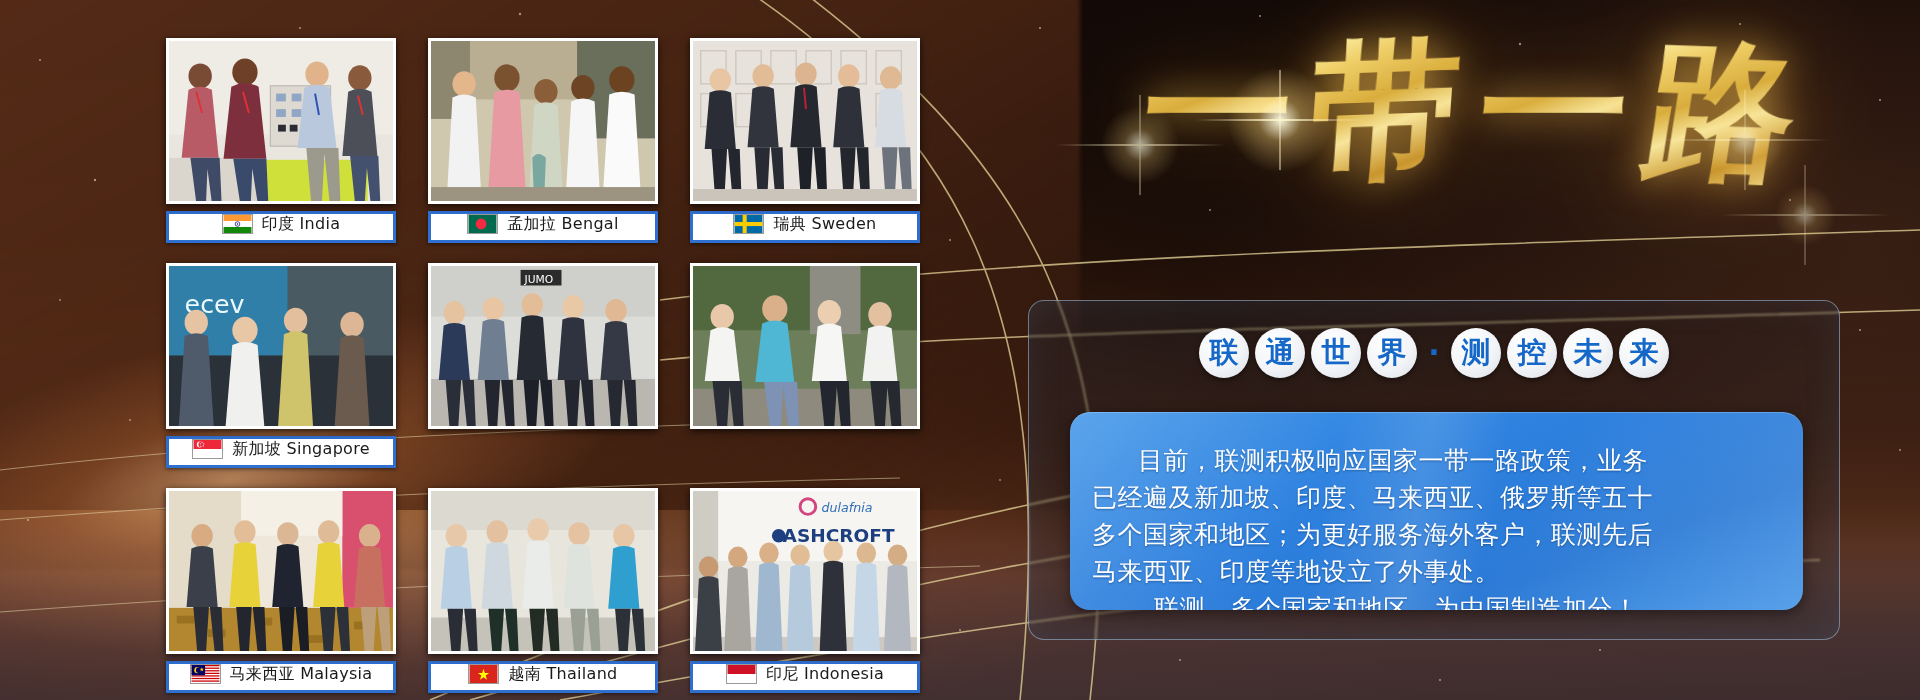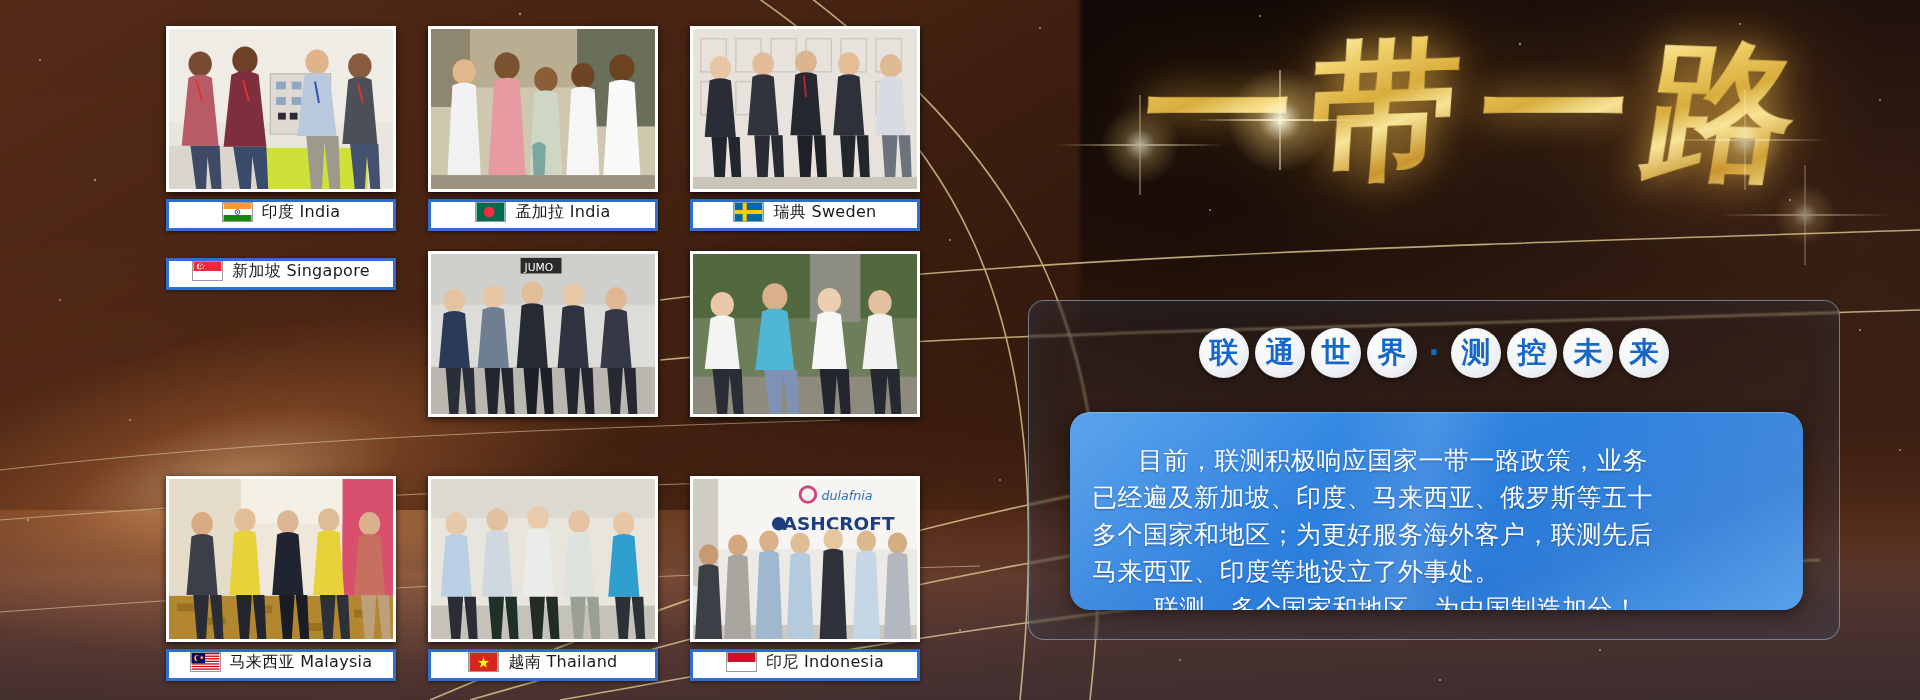--- a/index.html
+++ b/index.html
@@ -59,20 +59,21 @@
     column-gap:32px; row-gap:19px;
   }
   .cell{ position:relative; }
   .photo{
     width:230px; height:166px;
     border:3px solid #fff;
     box-shadow:0 2px 7px rgba(0,0,0,.75);
     overflow:hidden;
     position:relative;
     background:#9aa2a8;
+    margin-top:12px;
   }
   .photo .scene{ position:absolute; inset:0; }
 
   .caption{
     margin-top:7px;
     width:230px; height:32px;
     background:#fff;
     border:3px solid #2f6fd0;
     display:flex; justify-content:center;
     gap:9px;
@@ -337,21 +338,21 @@
           <rect x="0" y="150" width="230" height="16" fill="#9c9480"></rect>
         </svg>
       </div>
       <div class="caption">
         <span class="flag">
           <svg width="100%" height="100%" viewBox="0 0 31 20">
               <rect width="31" height="20" fill="#006a4e"></rect>
               <circle cx="14" cy="10" r="6" fill="#f42a41"></circle>
             </svg>
         </span>
-        <span class="cap-text">孟加拉 India</span>
+        <span class="cap-text">孟加拉 Bengal</span>
       </div>
     </div>
 
     <div class="cell">
       <div class="photo">
         <svg class="scene" viewBox="0 0 230 166" preserveAspectRatio="none">
           <rect width="230" height="166" fill="#e7e3dc"></rect>
           <g fill="none" stroke="#cdc7bd" stroke-width="1.4">
             <rect x="8" y="10" width="26" height="34"></rect>
               <rect x="44" y="10" width="26" height="34"></rect>
@@ -392,20 +393,39 @@
               <rect width="31" height="20" fill="#006aa7"></rect>
               <rect x="9" y="0" width="4.5" height="20" fill="#fecc00"></rect>
               <rect x="0" y="7.8" width="31" height="4.5" fill="#fecc00"></rect>
             </svg>
         </span>
         <span class="cap-text">瑞典 Sweden</span>
       </div>
     </div>
 
     <div class="cell">
+      <div class="photo">
+        <svg class="scene" viewBox="0 0 230 166" preserveAspectRatio="none">
+          <rect width="230" height="166" fill="#3c4a52"></rect>
+          <rect x="0" y="0" width="122" height="92" fill="#2f7fa8"></rect>
+          <rect x="122" y="0" width="108" height="92" fill="#4a5a62"></rect>
+          <text x="16" y="48" font-size="26" fill="#eafaff" font-family="DejaVu Sans">ecev</text>
+          <rect x="0" y="92" width="230" height="74" fill="#2a3138"></rect>
+          <g>
+            <ellipse cx="28" cy="58" rx="12" ry="13" fill="#e6c3a2"></ellipse>
+              <path d="M16 72 q12 -6 24 0 l6 94 h-36z" fill="#4f5b6a"></path>
+            <ellipse cx="78" cy="66" rx="13" ry="14" fill="#e8c7a6"></ellipse>
+              <path d="M65 81 q13 -6 26 0 l7 85 h-40z" fill="#f0f0ee"></path>
+            <ellipse cx="130" cy="56" rx="12" ry="13" fill="#e3bf9d"></ellipse>
+              <path d="M118 70 q12 -6 24 0 l6 96 h-36z" fill="#cfc36c"></path>
+            <ellipse cx="188" cy="60" rx="12" ry="13" fill="#ddb795"></ellipse>
+              <path d="M176 74 q12 -6 24 0 l6 92 h-36z" fill="#6b5a4e"></path>
+          </g>
+        </svg>
+      </div>
       <div class="caption">
         <span class="flag">
           <svg width="100%" height="100%" viewBox="0 0 31 20">
               <rect width="31" height="10" fill="#ed2939"></rect>
               <rect y="10" width="31" height="10" fill="#fff"></rect>
               <circle cx="7" cy="5" r="3.4" fill="#fff"></circle>
               <circle cx="8.8" cy="5" r="3.4" fill="#ed2939"></circle>
               <g fill="#fff">
                 <circle cx="9.5" cy="2.6" r="0.7"></circle>
                 <circle cx="11.4" cy="4.2" r="0.7"></circle>

